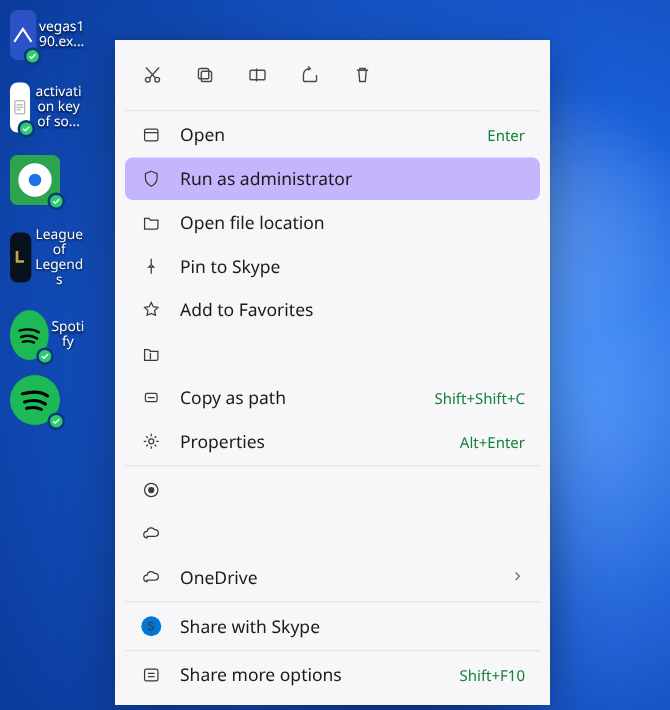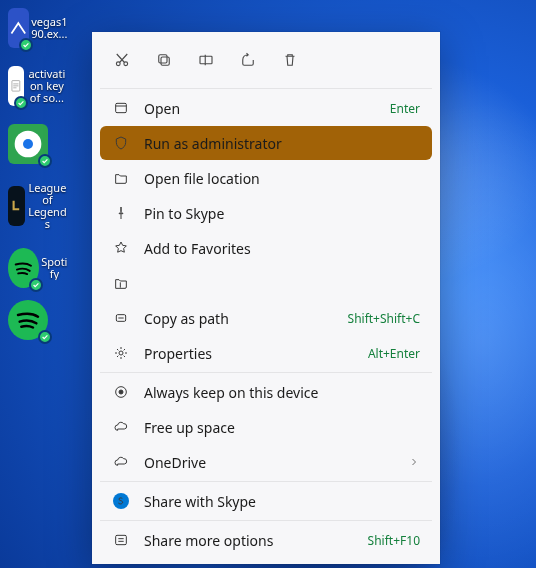--- a/index.html
+++ b/index.html
@@ -45,21 +45,21 @@
     padding: 6px 4px;
     margin-left: 24px;
   }
   .ctx-toolbar { display:flex; gap:6px; padding: 6px 8px 10px; }
   .tbtn { width: 36px; height: 32px; display:flex; align-items:center; justify-content:center; border-radius:6px; cursor:pointer; }
   .tbtn svg { width:18px; height:18px; stroke:#4a4a4a; fill:none; stroke-width:1.5; }
 
   .sep { height:1px; background:#e4e4e6; margin: 2px 4px; }
 
   .mi { display:flex; align-items:center; gap:14px; height: 34px; padding: 0 12px; border-radius:6px; cursor:pointer; margin: 1px 4px; }
-  .mi:hover, .mi.hover { background:#a16207; }
+  .mi:hover, .mi.hover { background:#c4b5fd; }
   .mi .micon { width:18px; display:flex; align-items:center; justify-content:center; }
   .mi .micon svg { width:16px; height:16px; stroke:#3a3a3a; fill:none; stroke-width:1.5; }
   .mi .mlabel { flex:1; }
   .mi .acc { color:#15803d; font-size:12px; }
   .mi .chev svg { width:12px; height:12px; stroke:#6e6e6e; fill:none; stroke-width:2; }
 
   .skype-ico { width:16px; height:16px; border-radius:50%; background:#0078d4; display:flex;align-items:center;justify-content:center; }
   .skype-ico svg { width:10px; height:10px; fill:#fff; }
   .onedrive-ico svg { fill:#0078d4; stroke:none; }
 </style>
@@ -251,29 +251,27 @@
 
   <div class="sep"></div>
 
   <div class="mi">
     <span class="micon">
         <svg viewBox="0 0 24 24">
           <circle cx="12" cy="12" r="8"></circle>
           <circle cx="12" cy="12" r="3" fill="#3a3a3a"></circle>
         </svg>
       </span>
-    <span class="mlabel">Always keep on this device</span>
   </div>
   <div class="mi">
     <span class="micon">
         <svg viewBox="0 0 24 24">
           <path d="M7 17a4 4 0 010-8 5 5 0 019-2 4 4 0 011 8H7z"></path>
         </svg>
       </span>
-    <span class="mlabel">Free up space</span>
   </div>
   <div class="mi">
     <span class="micon onedrive-ico">
         <svg viewBox="0 0 24 24">
           <path d="M7 17a4 4 0 010-8 5 5 0 019-2 4 4 0 011 8H7z"></path>
         </svg>
       </span>
     <span class="mlabel">OneDrive</span>
     <span class="chev"><svg viewBox="0 0 24 24">
           <path d="M9 6l6 6-6 6"></path>

